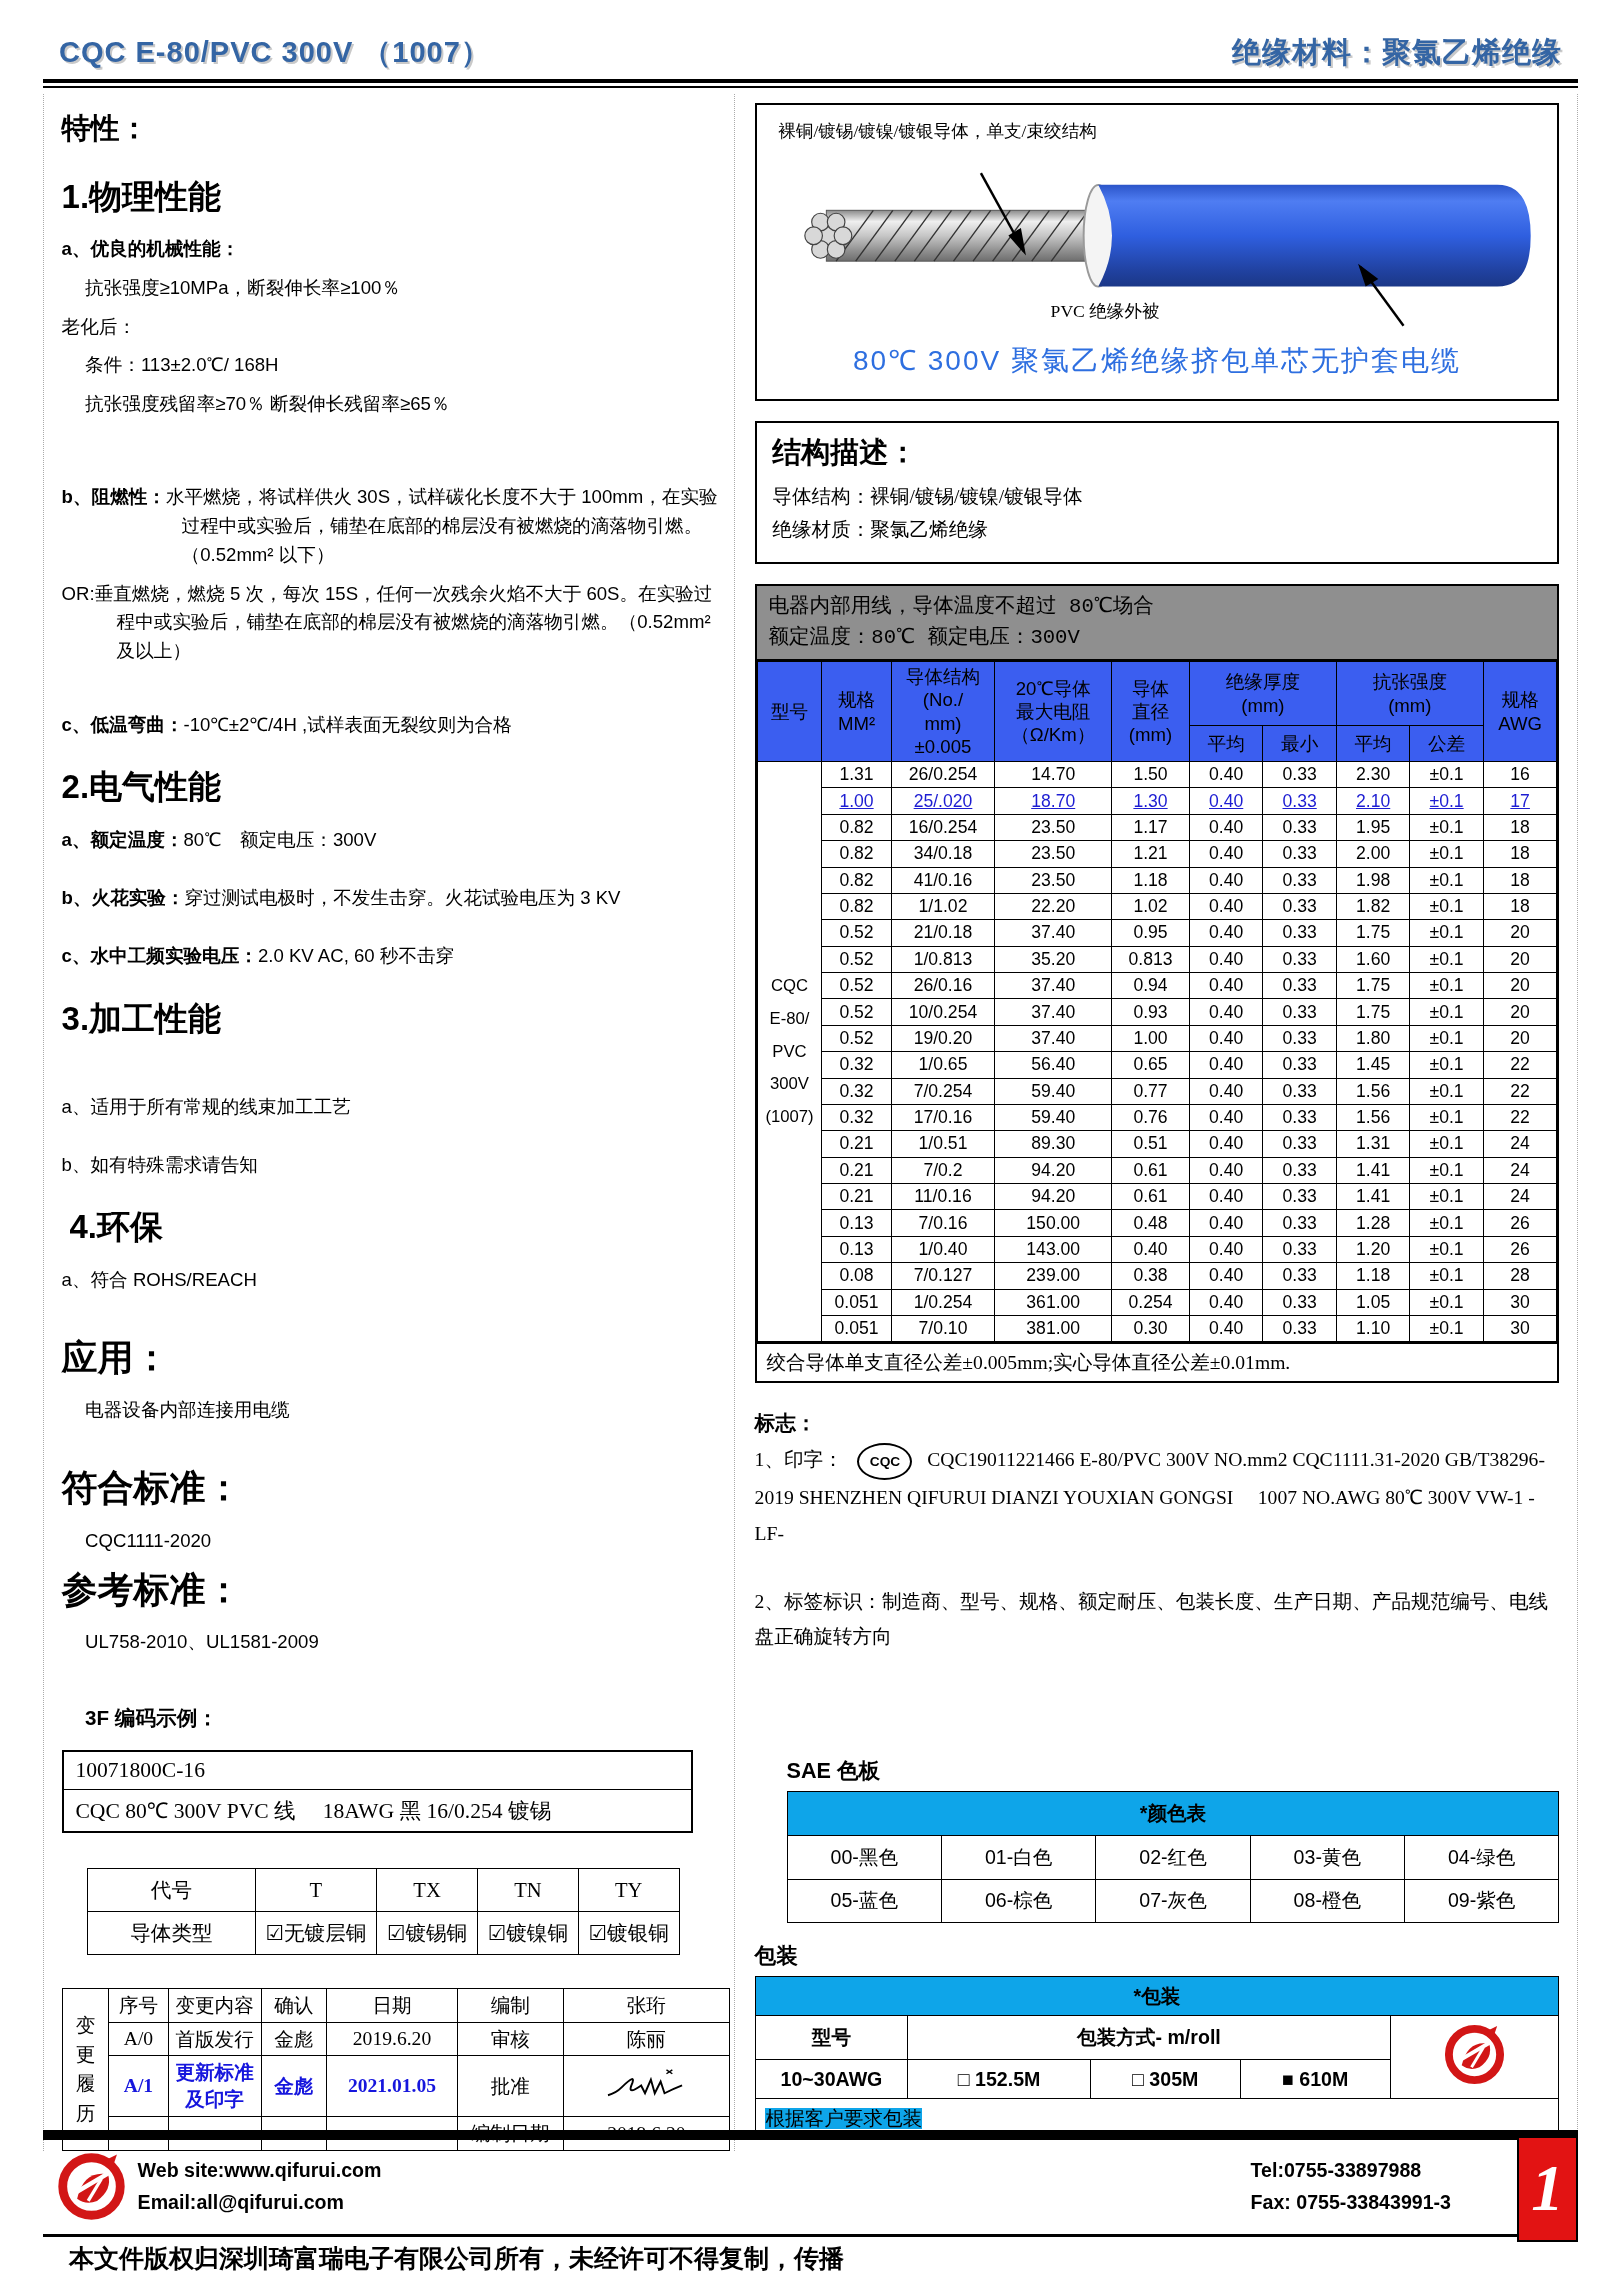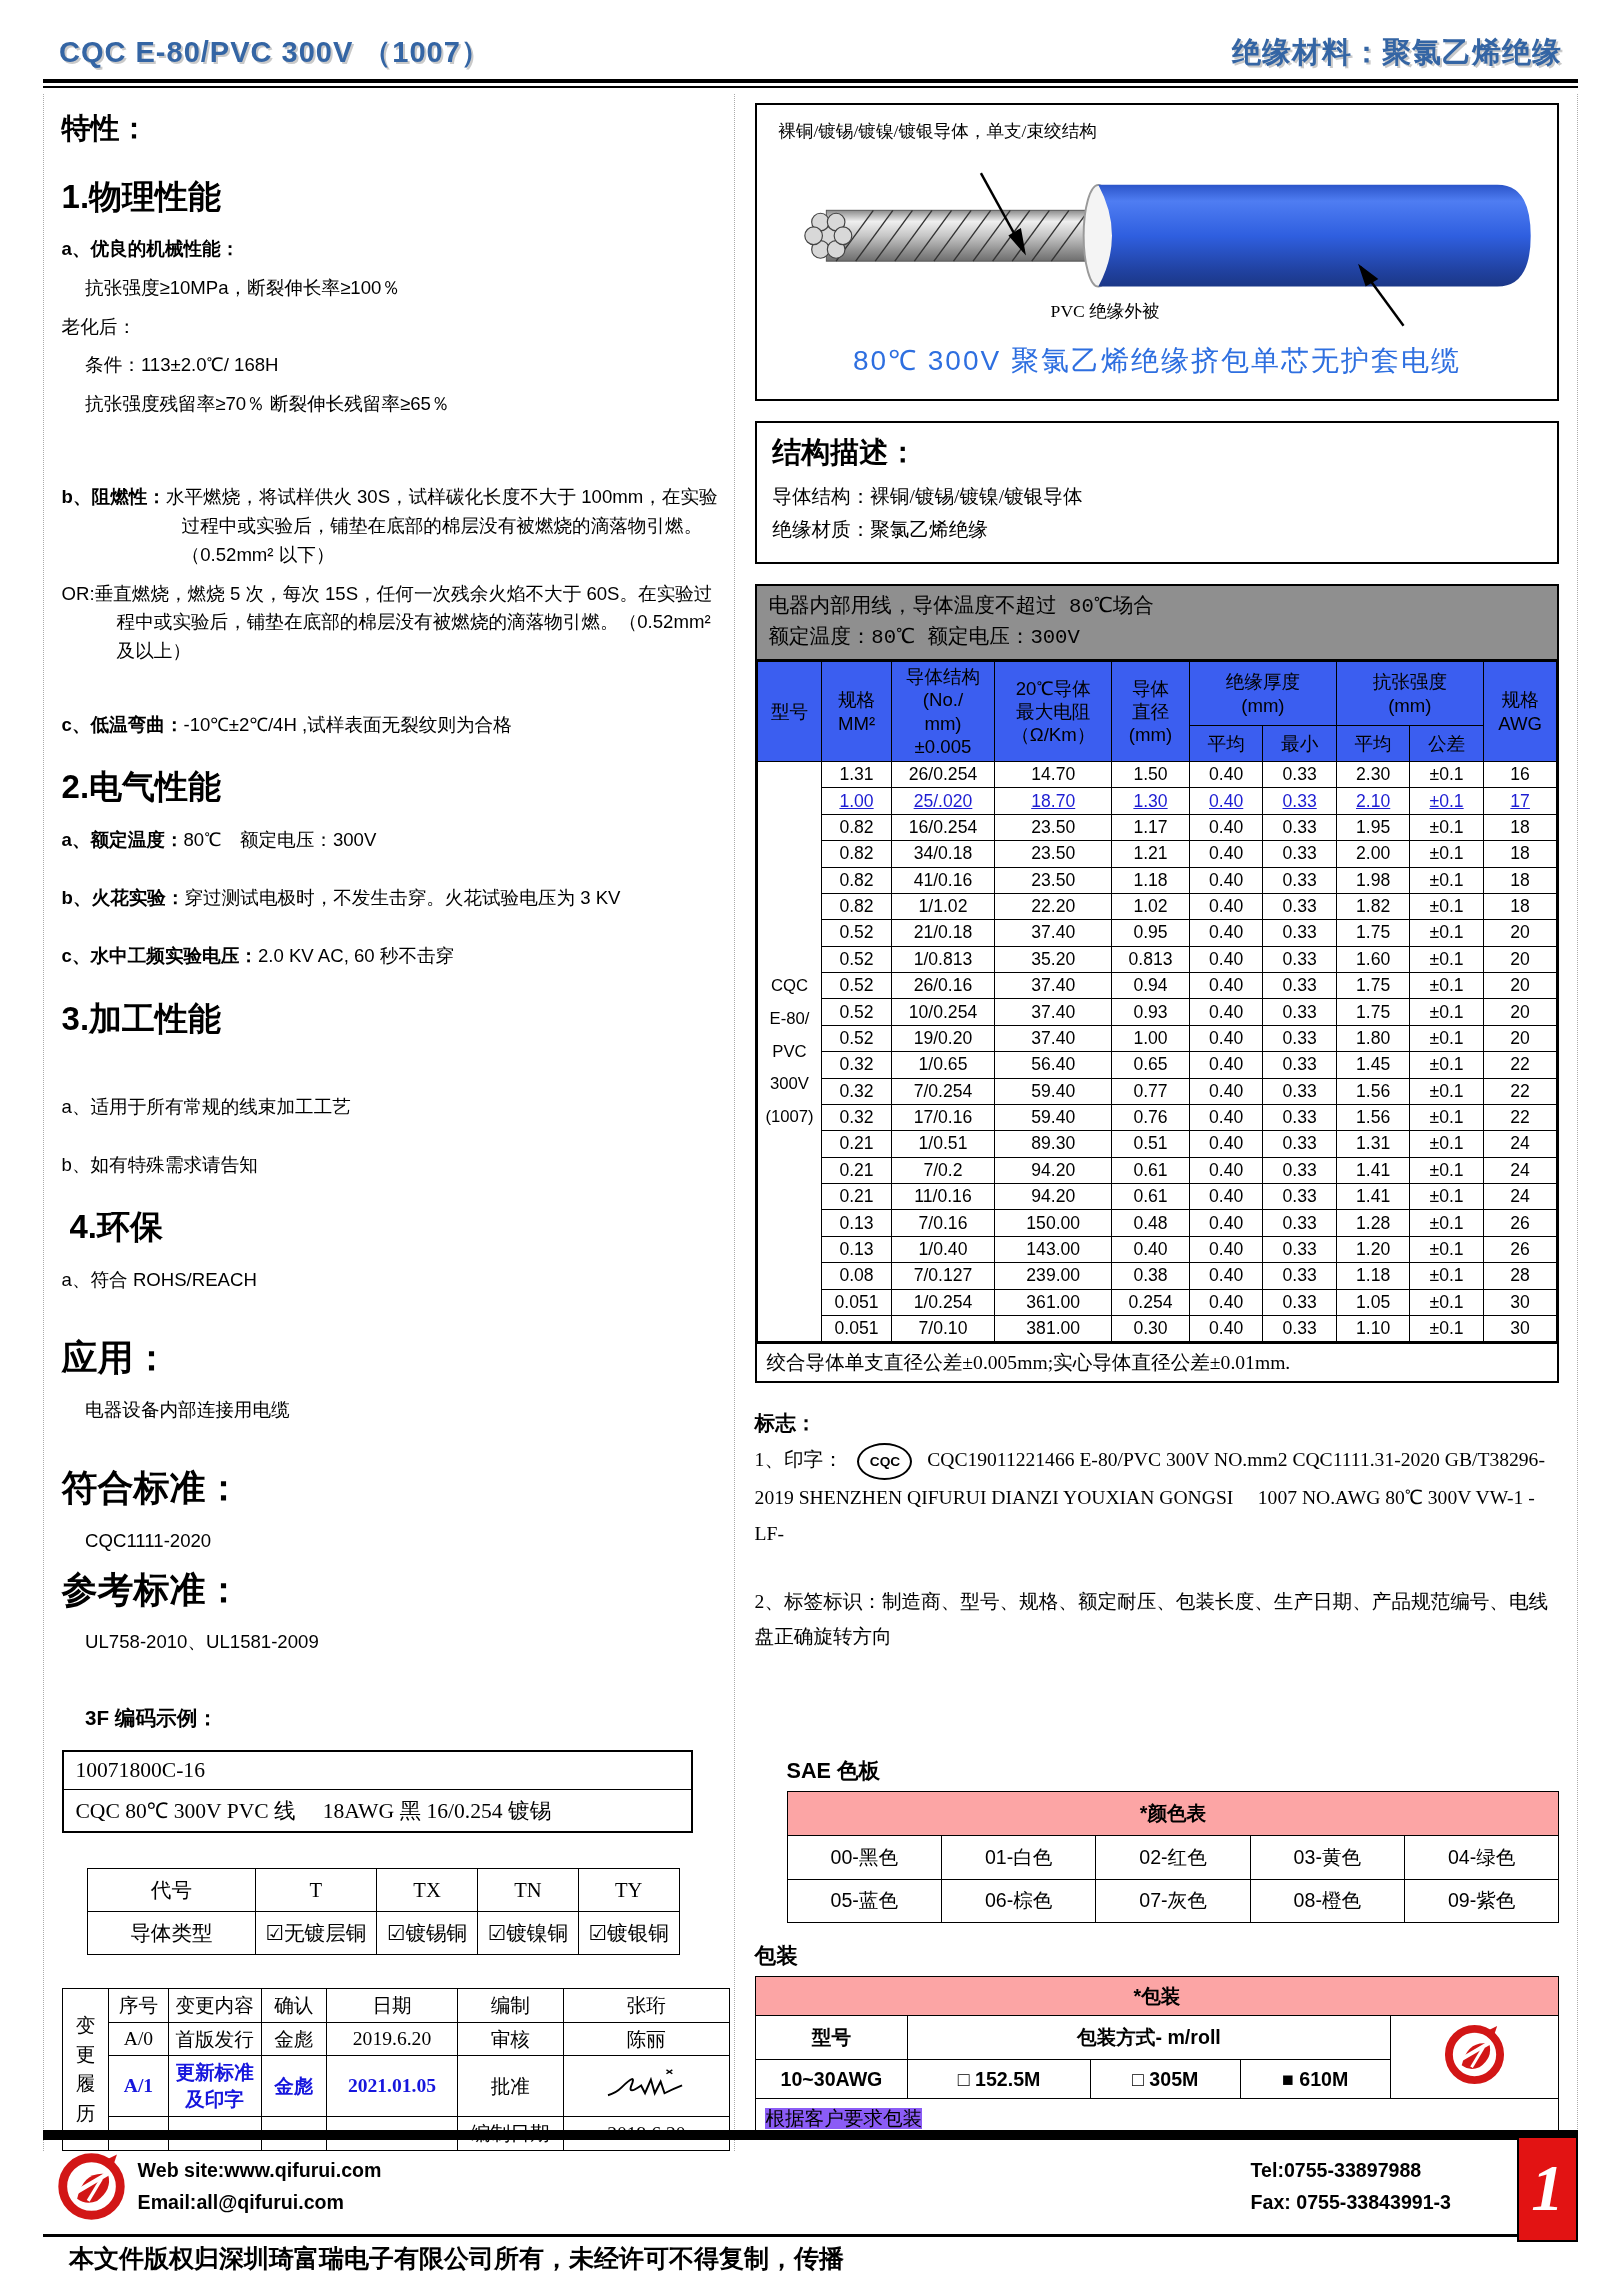--- a/index.html
+++ b/index.html
@@ -59,26 +59,26 @@
   .marks{margin-top:25.5px;font-family:"Liberation Serif",serif;}
   .marks .mh{font-size:20.6px;font-weight:bold;font-family:"Liberation Sans",sans-serif;}
   .marks .ml{font-size:19.6px;line-height:1.8;margin:5.9px 0;}
   .cqc-badge{display:inline-flex;align-items:center;justify-content:center;width:51px;height:33px;border:2.9px solid #000;
              border-radius:50%;font-weight:bold;font-size:13.7px;letter-spacing:0;vertical-align:middle;margin:0 9.8px;
              font-family:"Liberation Sans",sans-serif;}
   .sae{margin-top:102px;padding-left:32px;}
   .sec-h{font-size:21.6px;font-weight:bold;margin:5.9px 0;}
   .tbl-bluehead{width:100%;}
   .tbl-bluehead td{border:1.5px solid #000;text-align:center;font-size:19.6px;padding:7.8px 3.9px;}
-  .bluehead{background:#fca5a5;font-weight:bold;font-size:20.6px;}
+  .bluehead{background:#0ea5e9;font-weight:bold;font-size:20.6px;}
   .pack{margin-top:17.6px;}
   .tbl-pack td{border:1.5px solid #000;text-align:center;font-size:19.6px;padding:5.9px 3.9px;}
   .tbl-pack .b{font-weight:bold;}
   .pack-note{border:1.5px solid #000;border-top:none;padding:5.9px 9.8px;font-size:19.6px;font-family:"Liberation Serif",serif;}
-  .pack-note span{background:#8b5cf6;}
+  .pack-note span{background:#0ea5e9;}
   
   .footer{position:absolute;left:0;right:0;bottom:17.6px;}
   .f-bar{margin:0 43px;height:9.8px;background:#000;}
   .f-row{position:relative;margin:0 43px;display:flex;align-items:center;height:94px;border-bottom:3.9px solid #000;}
   .f-logo{width:73px;height:73px;margin:0 9.8px 0 11.8px;}
   .f-webmail div{font-size:19.6px;font-weight:bold;line-height:1.6;}
   .f-telfax{margin-left:auto;margin-right:127px;}
   .f-telfax div{font-size:19.6px;font-weight:bold;line-height:1.6;}
   .pagebox{position:absolute;right:0;top:-3.9px;width:57px;height:102px;background:#e21313;border:2px solid #000;
            color:#fff;font-size:65px;font-weight:bold;display:flex;align-items:center;justify-content:center;

